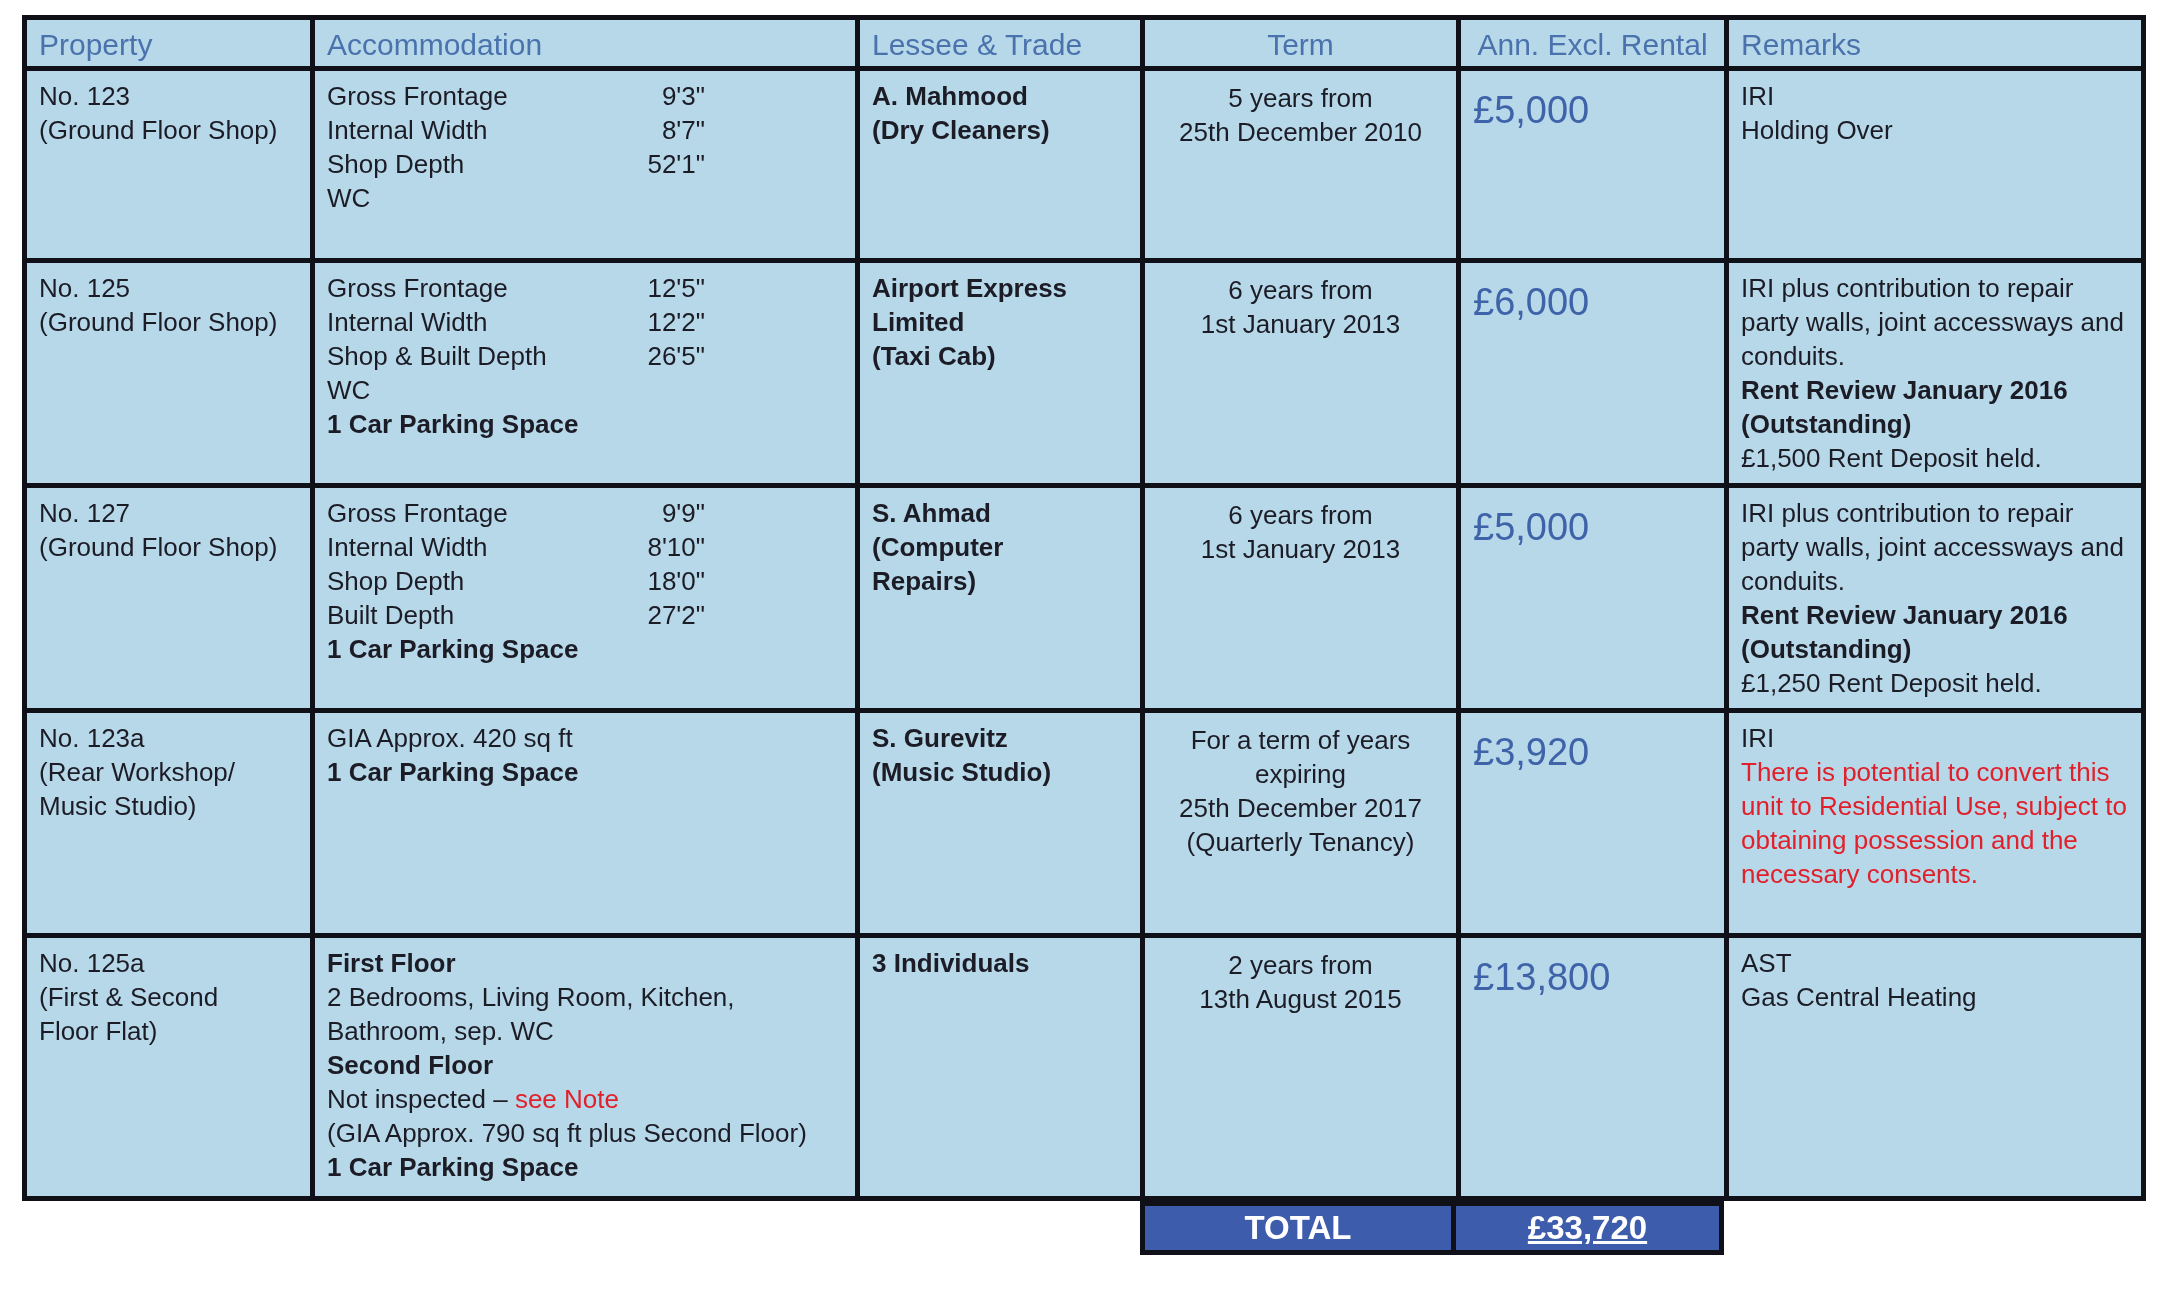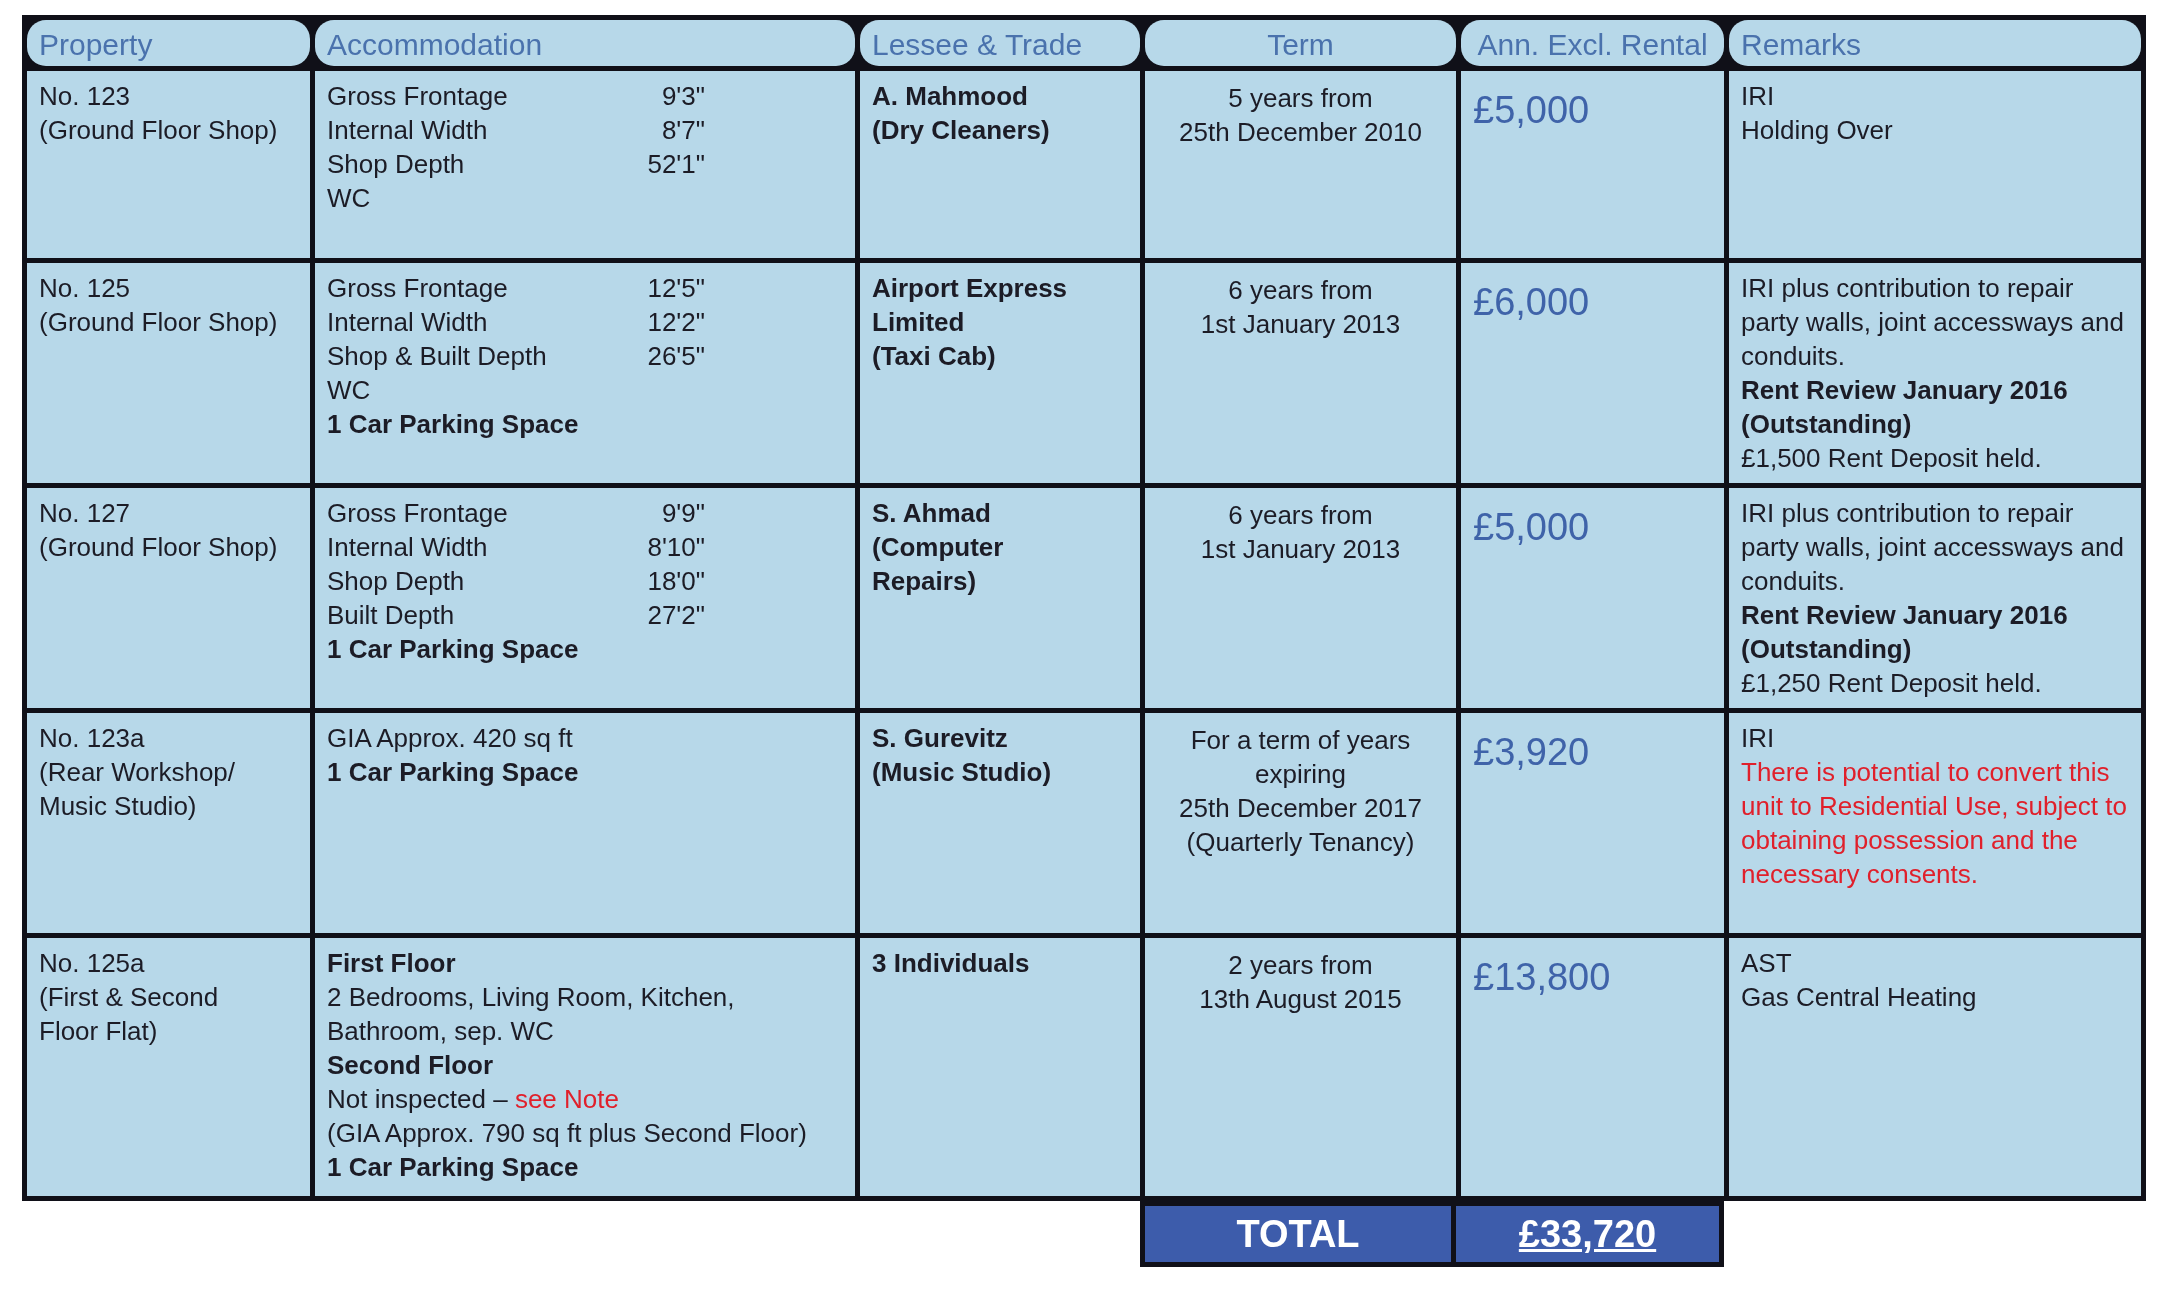--- a/index.html
+++ b/index.html
@@ -22,39 +22,39 @@
     display:grid;
     grid-template-columns:283px 540px 280px 311px 263px 412px;
     grid-template-rows:46px 187px 220px 220px 220px 258px;
     gap:5px;padding:5px;background:var(--line);
   }
   .cell{
     background:var(--bg);
     font-size:26px;line-height:34px;
     padding:8px 12px;overflow:hidden;
   }
-  .hdr{color:var(--hblue);font-size:30px;line-height:34px;border-radius:19px;}
+  .hdr{color:var(--hblue);font-size:30px;line-height:34px;}
   .center{text-align:center;}
   .c-term{text-align:center;padding-top:10px;}
   .c-rental{text-align:left;padding-top:16px;font-size:38px;line-height:46px;color:var(--blue);}
   .b{font-weight:bold;}
   .red{color:var(--red);font-weight:normal;}
   .para{margin:0;}
   .acc-line{display:flex;justify-content:space-between;width:378px;gap:7px;}
   .acc-value{text-align:right;white-space:nowrap;}
 
   
   .total-bar{
     position:absolute;left:1140px;top:1201px;
     display:flex;border:5px solid var(--line);
   }
   .total-cell{
-    height:56px;background:var(--totalbg);color:var(--totaltext);
+    height:44px;background:var(--totalbg);color:var(--totaltext);
     display:flex;align-items:center;justify-content:center;
-    font-size:38px;font-weight:bold;
+    font-size:33px;font-weight:bold;
   }
   .total-label{width:311px;border-right:5px solid var(--line);}
   .total-value{width:263px;text-decoration:underline;}
 </style>
 </head>
 <body>
 
 <div class="sheet">
   <div class="grid">
 

